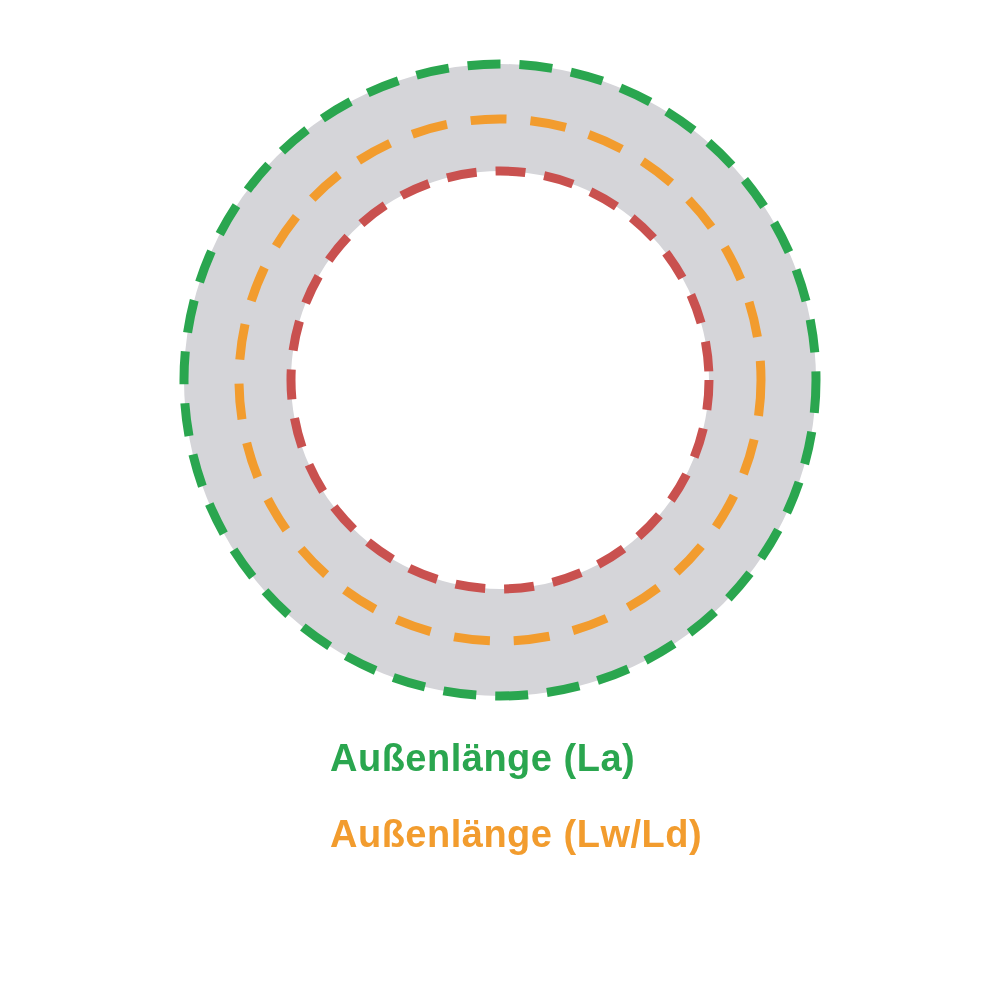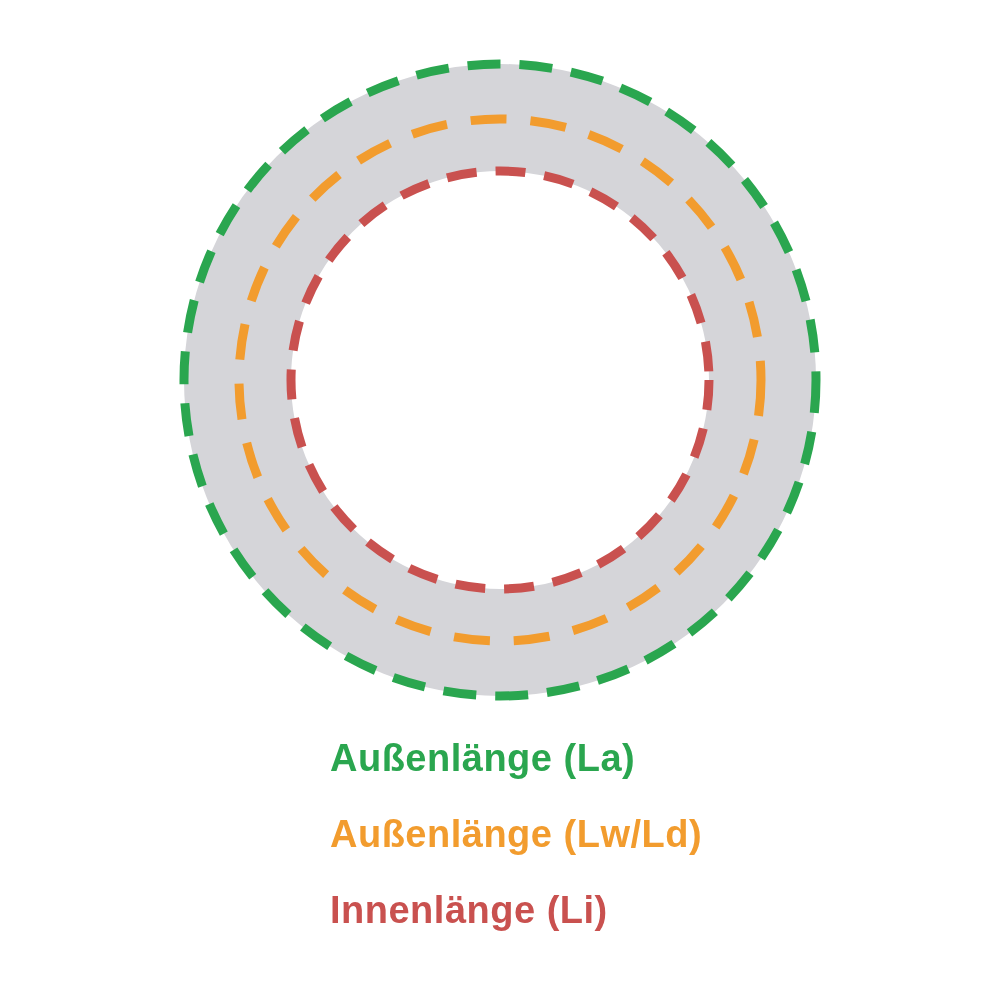--- a/index.html
+++ b/index.html
@@ -52,16 +52,15 @@
     <circle cx="500" cy="380" r="316" fill="none" stroke-width="9" stroke-dasharray="33 19" stroke-linecap="butt" stroke="#2aa64f"></circle>
 
     <circle cx="500" cy="380" r="261" fill="none" stroke-width="9" stroke-dasharray="36 24" stroke-linecap="butt" stroke="#f29c2e"></circle>
 
     <circle cx="500" cy="380" r="209" fill="none" stroke-width="9" stroke-dasharray="30 19" stroke-linecap="butt" stroke="#c9514f"></circle>
   </svg>
 
   <div class="legend">
     <div class="legend-item" style="color: rgb(42, 166, 79);">Außenlänge (La)</div>
     <div class="legend-item" style="color: rgb(242, 156, 46);">Außenlänge (Lw/Ld)</div>
-    <div class="legend-item" style="color: rgb(201, 81, 79);">Innenlänge (Li)</div>
   </div>
 
 </div>
 
 </body></html>

